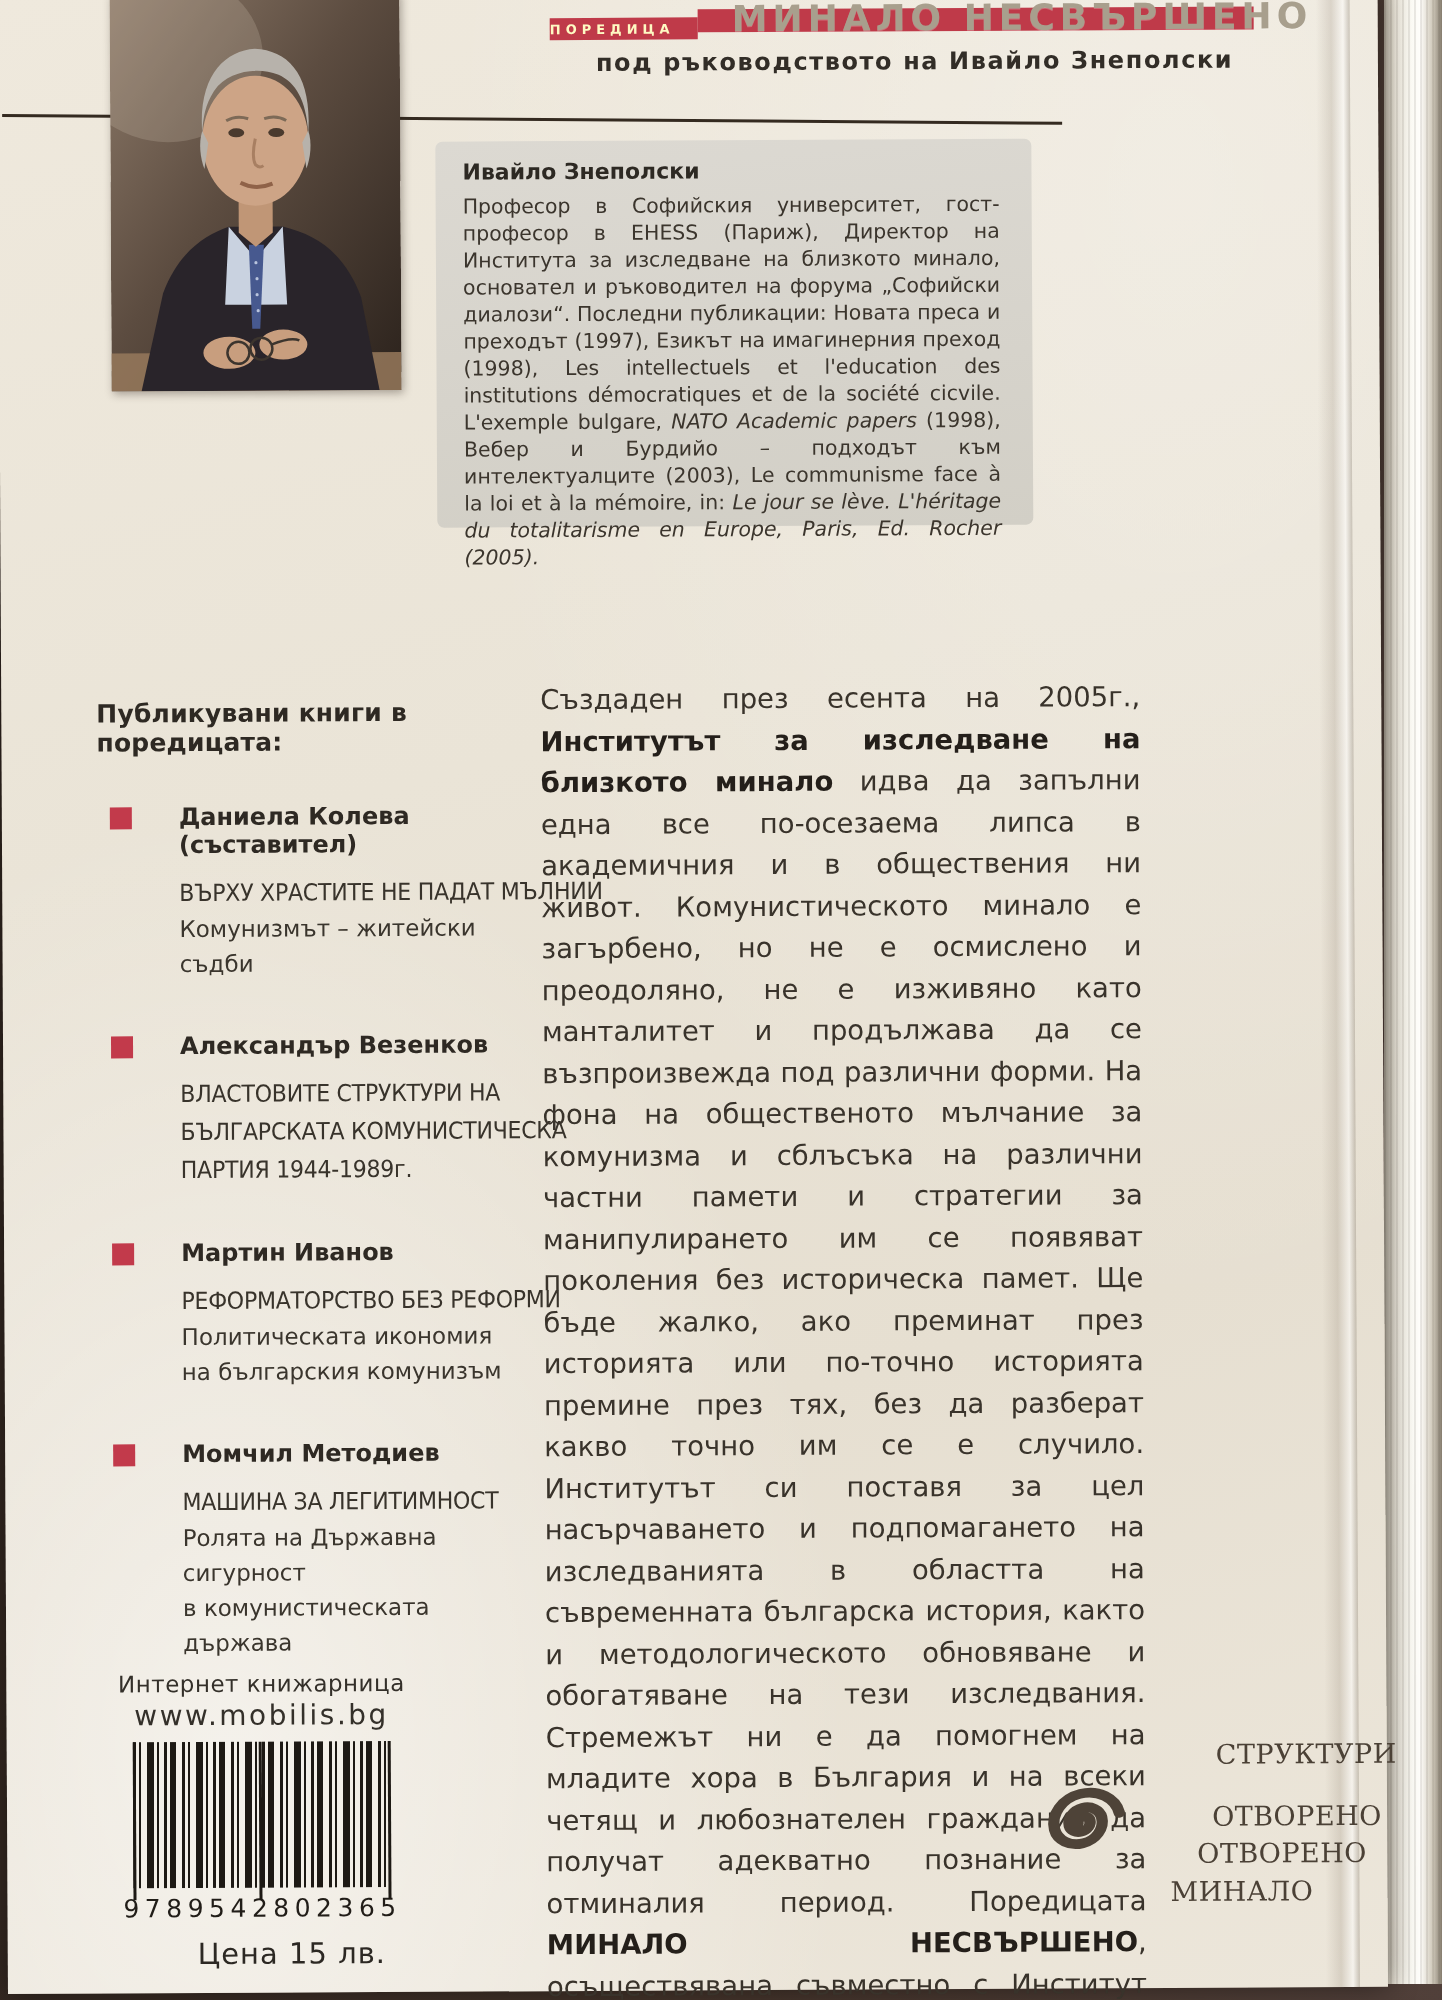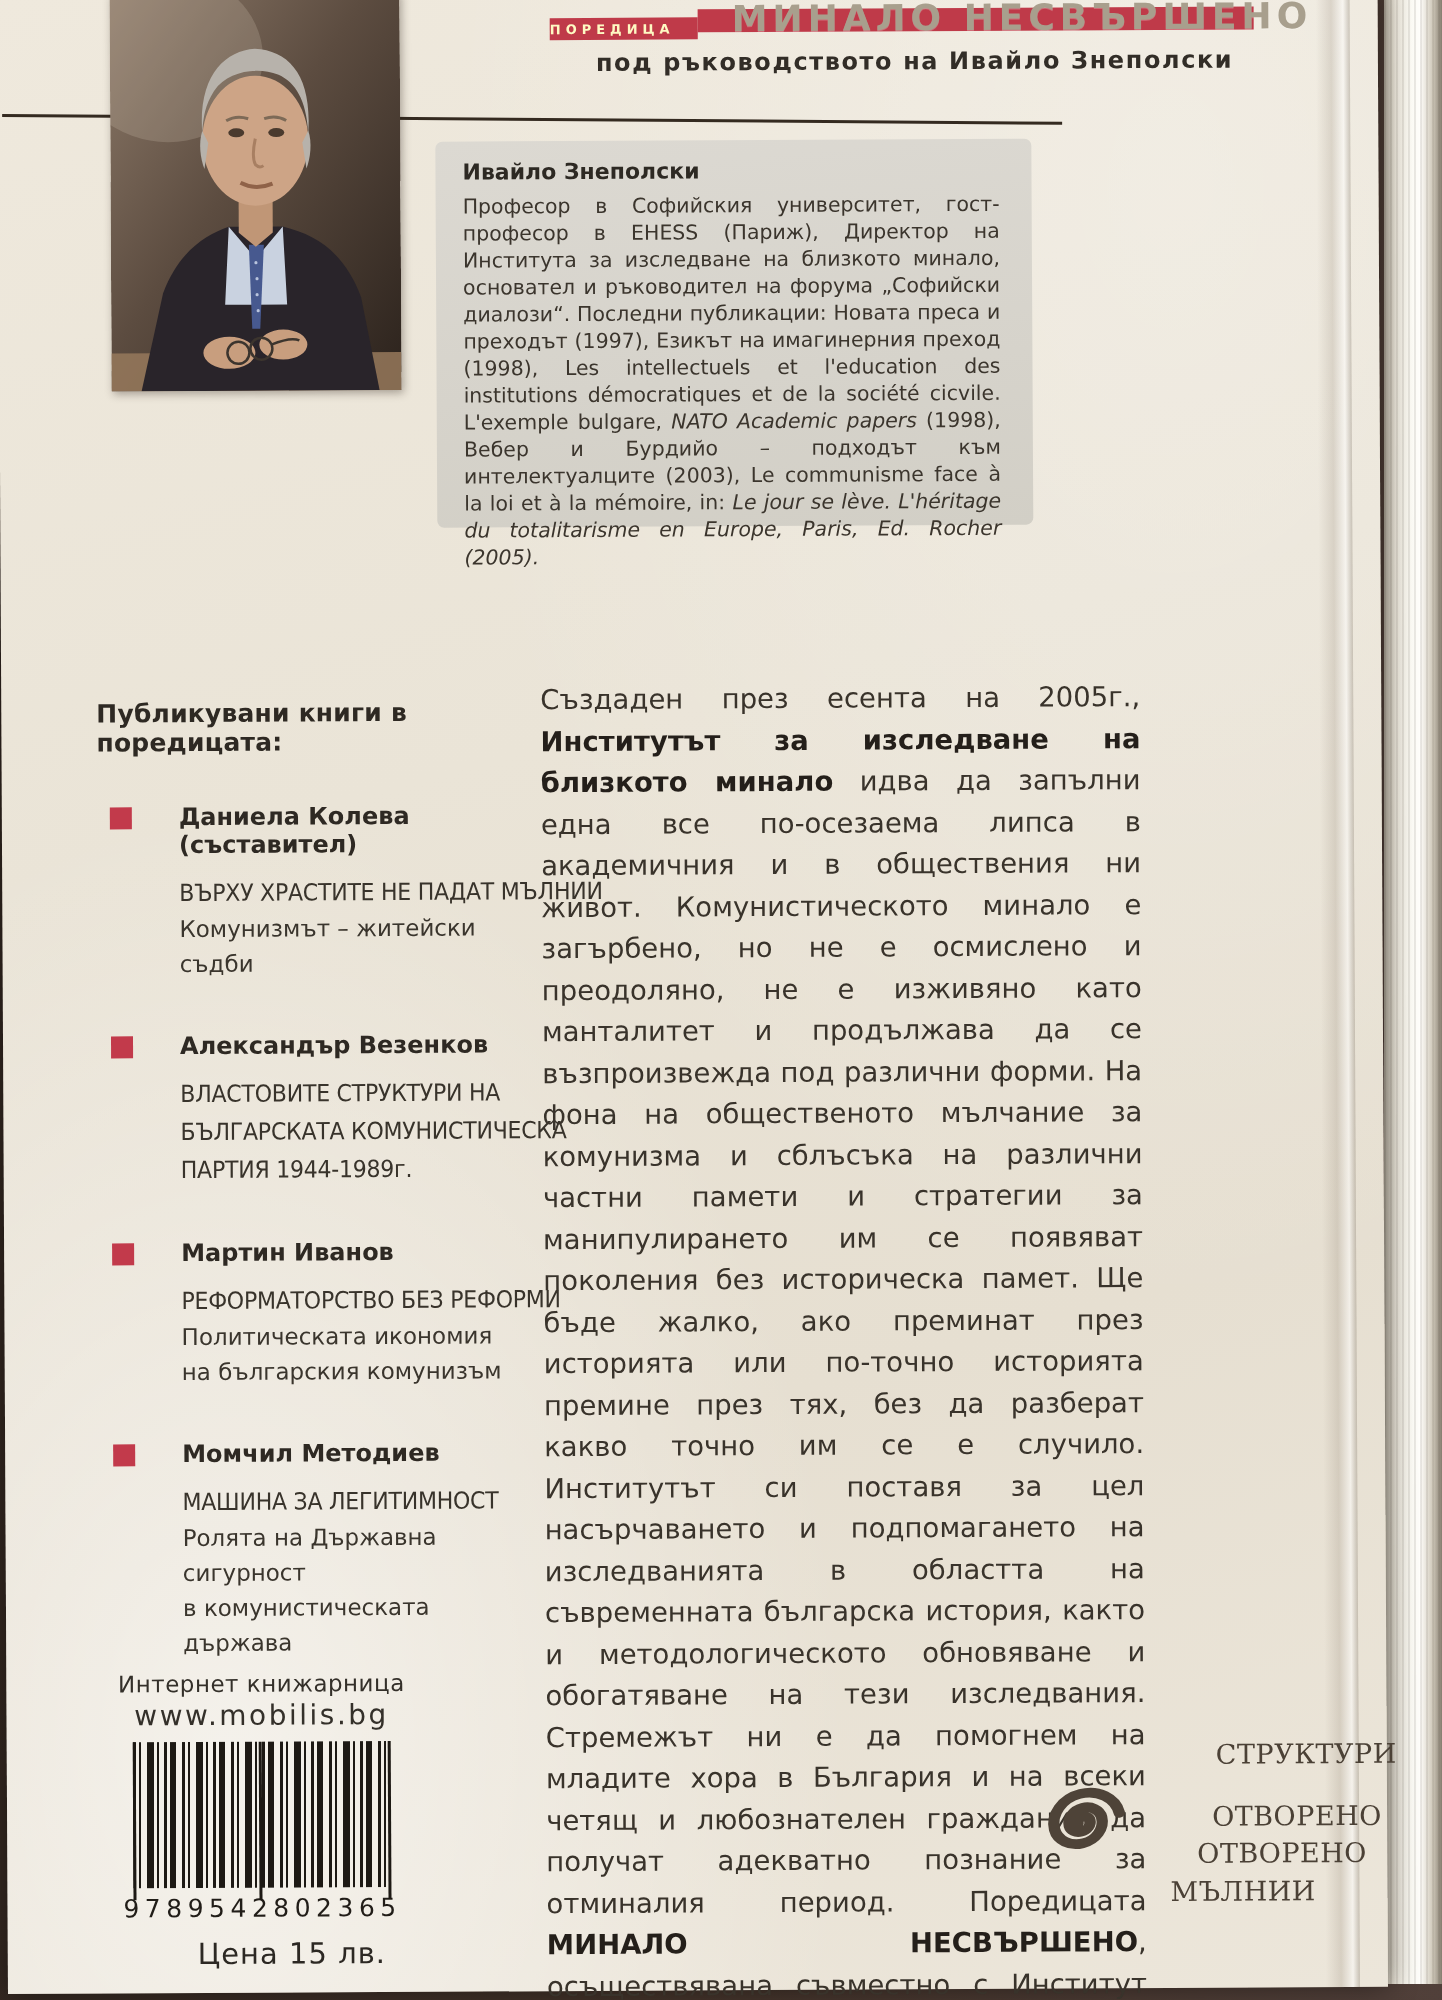--- a/index.html
+++ b/index.html
@@ -212,18 +212,18 @@
     </div>
 
     <div class="logo">
       <svg class="spiral" viewBox="0 0 100 100" preserveAspectRatio="none">
         <path d="M50 50 a4 4 0 0 1 8 0 a7 7 0 0 1 -14 0 a11 11 0 0 1 22 0 a16 16 0 0 1 -32 0 a22 22 0 0 1 44 0" fill="none" stroke="#4e4338" stroke-width="7.5" stroke-linecap="round"></path>
       </svg>
       <div class="logo-lines">
         <div class="ll0">СТРУКТУРИ</div>
         <div class="ll1">ОТВОРЕНО</div>
         <div class="ll2">ОТВОРЕНО</div>
-        <div class="ll3">МЪЛНИИ</div>
+        <div class="ll3">МИНАЛО</div>
       </div>
     </div>
 
   </div>
 </div>
 
 </body></html>

